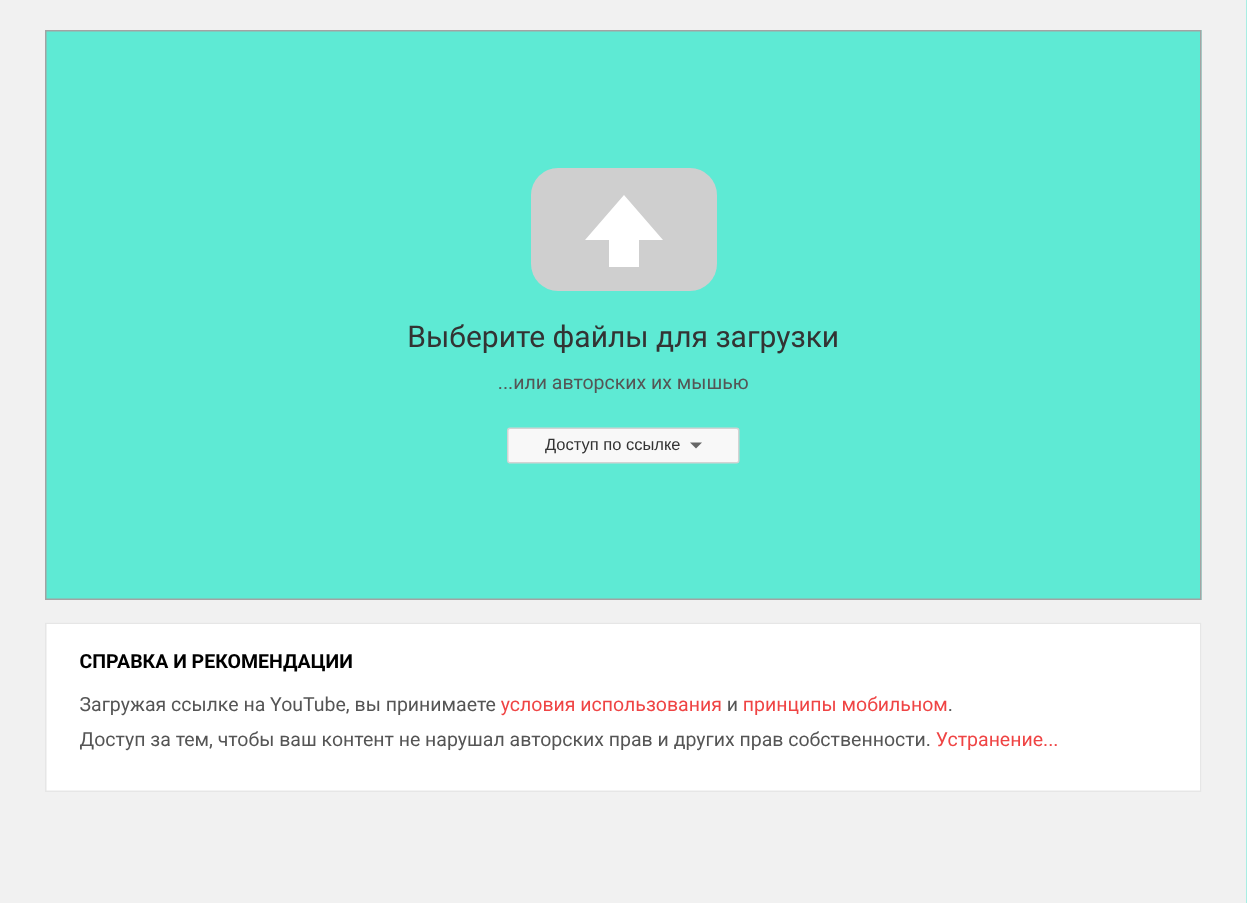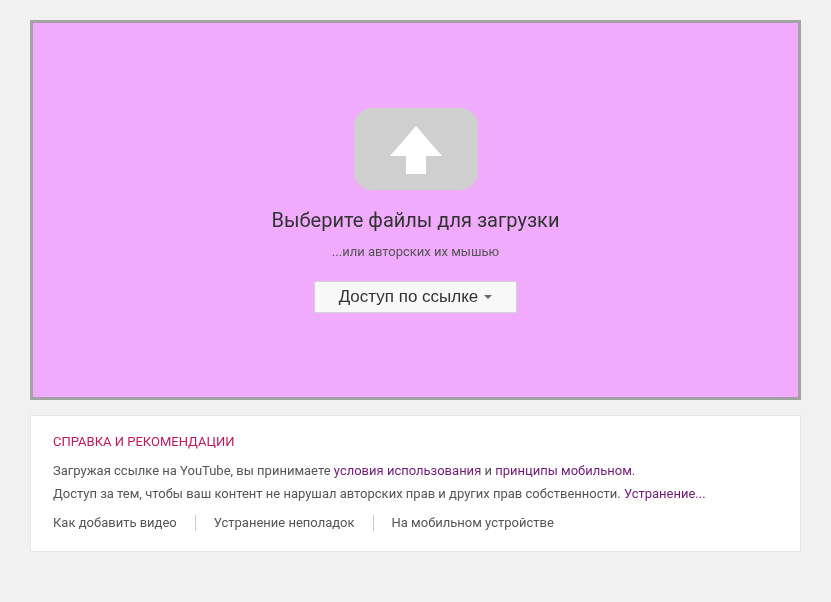--- a/index.html
+++ b/index.html
@@ -6,22 +6,22 @@
   body {
     font-family: Roboto, Arial, sans-serif;
     background: #f1f1f1;
     width: 831px;
     height: 602px;
     padding: 20px 30px;
     font-size: 13px;
     color: #333;
   }
   .upload-panel {
-    background: #f0abfc;
-    border: 3px solid #a3a3a3;
+    background: #5eead4;
+    border: 1px solid #a3a3a3;
     height: 380px;
     display: flex;
     flex-direction: column;
     align-items: center;
     justify-content: center;
   }
   .upload-icon { width: 124px; height: 82px; margin-bottom: 18px; }
   .upload-title {
     font-size: 20px;
     color: #333;
@@ -33,50 +33,50 @@
     color: #555;
     margin-bottom: 22px;
   }
   .privacy-select {
     display: inline-flex;
     align-items: center;
     gap: 6px;
     background: #f8f8f8;
     border: 1px solid #d3d3d3;
     color: #333;
-    font-size: 17px;
+    font-size: 11px;
     padding: 5px 24px;
     cursor: pointer;
     border-radius: 2px;
   }
   .caret {
     width: 0; height: 0;
     border-left: 4px solid transparent;
     border-right: 4px solid transparent;
     border-top: 4px solid #666;
   }
   .help-panel {
     background: #fff;
     border: 1px solid #e6e6e6;
     margin-top: 15px;
     padding: 18px 22px 20px 22px;
   }
   .help-title {
     font-size: 13px;
-    font-weight: 400;
-    color: #be185d;
+    font-weight: 700;
+    color: #000000;
     margin-bottom: 12px;
   }
   .help-p {
     font-size: 13px;
     color: #555;
     line-height: 1.6;
     margin-bottom: 2px;
   }
-  .link { color: #701a75; text-decoration: none; cursor: pointer; }
+  .link { color: #ef4444; text-decoration: none; cursor: pointer; }
   .help-links {
     display: flex;
     align-items: center;
     margin-top: 10px;
     font-size: 13px;
     color: #555;
   }
   .help-links a { color: #555; text-decoration: none; cursor: pointer; }
   .divider {
     width: 1px;
@@ -104,20 +104,13 @@
 </div>
 
 <div class="help-panel">
   <div class="help-title">СПРАВКА И РЕКОМЕНДАЦИИ</div>
   <p class="help-p">
     <span>Загружая ссылке на YouTube, вы принимаете </span><a class="link">условия использования</a><span> и </span><a class="link">принципы мобильном</a><span>.</span>
   </p>
   <p class="help-p">
     <span>Доступ за тем, чтобы ваш контент не нарушал авторских прав и других прав собственности. </span><a class="link">Устранение...</a>
   </p>
-  <div class="help-links">
-    <a>Как добавить видео</a>
-    <span class="divider"></span>
-    <a>Устранение неполадок</a>
-    <span class="divider"></span>
-    <a>На мобильном устройстве</a>
-  </div>
 </div>
 
 </body></html>

